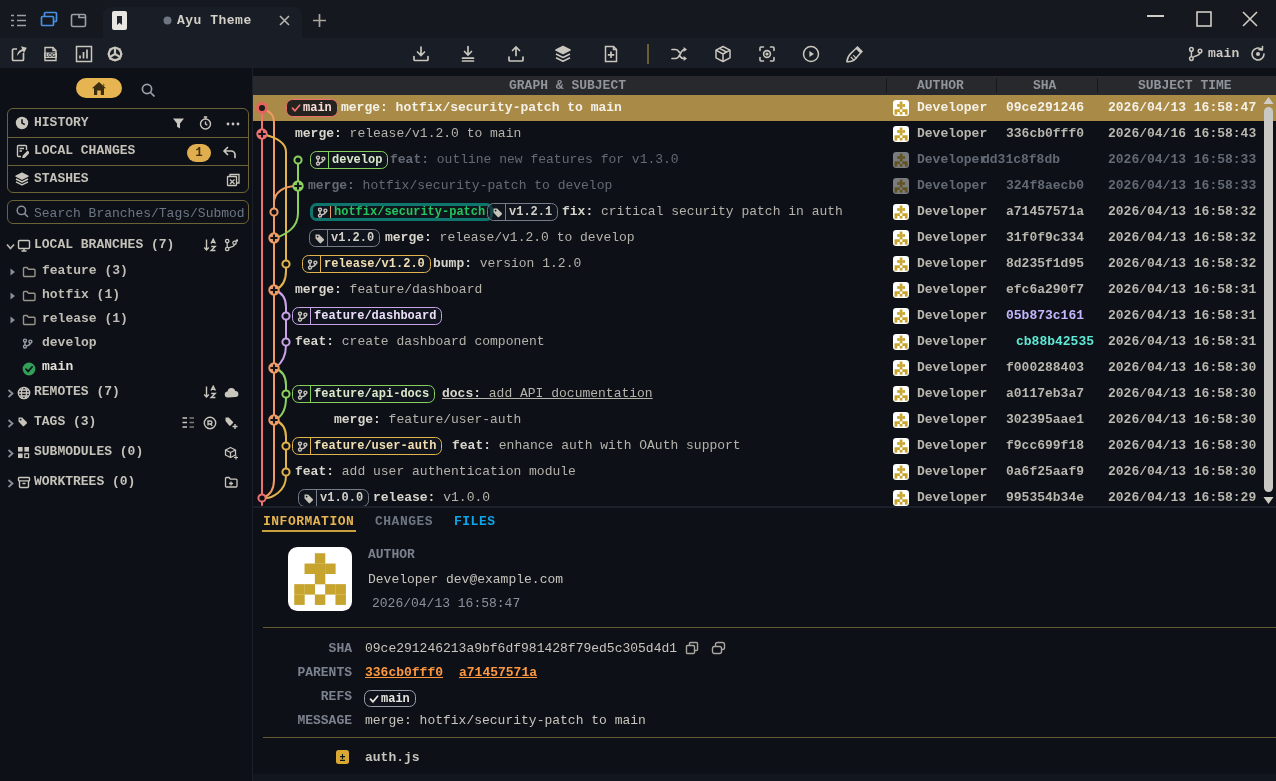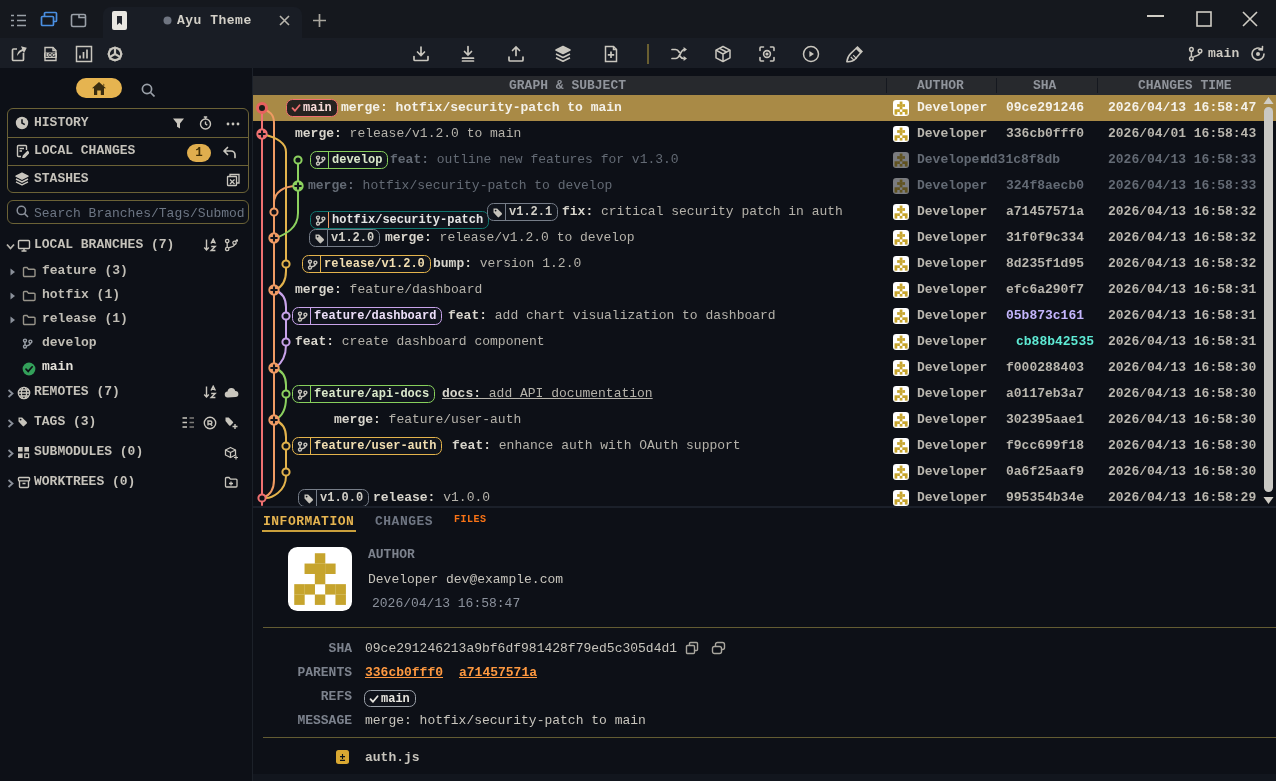--- a/index.html
+++ b/index.html
@@ -511,21 +511,21 @@
     <svg width="14" height="13" viewBox="0 0 14 13" style="">
       <path d="M1.5 2.5 a1 1 0 0 1 1 -1 H5 l1.5 1.7 H12 a1 1 0 0 1 1 1 V10 a1 1 0 0 1 -1 1 H2.5 a1 1 0 0 1 -1 -1 z" stroke="#c9c6be" stroke-width="1.3" fill="none"></path>
       <path d="M7 5.5 v4 M5 7.5 h4" stroke="#c9c6be" stroke-width="1.3"></path>
     </svg>
   </span>
 <div id="main"></div>
 <div id="lhead"></div>
 <span class="hcol" style="left:509px;">GRAPH &amp; SUBJECT</span>
 <span class="hcol" style="left:917px;">AUTHOR</span>
 <span class="hcol" style="left:1033px;">SHA</span>
-<span class="hcol" style="left:1138px;">CHANGES TIME</span>
+<span class="hcol" style="left:1138px;">SUBJECT TIME</span>
 <div class="hsep" style="left:886px;"></div>
 <div class="hsep" style="left:996px;"></div>
 <div class="hsep" style="left:1097px;"></div>
 <div id="listclip">
     <div style="position:absolute;left:-253px;top:-95px;width:1276px;height:781px;">
 <div class="row sel" style="top:95px;"></div>
       <div class="badge" style="left:286px;top:99px;border:1px solid #ef6f6f;background:rgba(18,21,27,0.88);color:#fadcd9;"><span class="bic" style="padding:0 0 0 4px;"><svg width="10" height="10" viewBox="0 0 10 10" style="">
             <path d="M1.5 5.2 L4 7.8 L8.6 2.2" stroke="#ef6f6f" stroke-width="1.8" fill="none" stroke-linecap="round" stroke-linejoin="round"></path>
           </svg></span><span class="btx" style="padding:0 5px 0 2px;">main</span></div>
       <span class="sj" style="left:341px;top:95px;color:#f4f1e9;font-weight:700;"><b>merge:</b> hotfix/security-patch to main</span>
@@ -567,21 +567,21 @@
             <rect x="9.29" y="9.29" width="2.73" height="2.73" fill="#c6a42d"></rect>
             <rect x="11.86" y="9.29" width="2.73" height="2.73" fill="#c6a42d"></rect>
             <rect x="1.56" y="11.86" width="2.73" height="2.73" fill="#c6a42d"></rect>
             <rect x="6.71" y="11.86" width="2.73" height="2.73" fill="#c6a42d"></rect>
             <rect x="11.86" y="11.86" width="2.73" height="2.73" fill="#c6a42d"></rect>
           </g>
         </svg>
       </span>
       <span class="mt" style="left:917px;top:121px;color:#b9b6ae;">Developer</span>
       <span class="mt" style="left:1006px;top:121px;color:#b9b6ae;">336cb0fff0</span>
-      <span class="mt" style="left:1108px;top:121px;color:#b9b6ae;">2026/04/01 16:58:43</span>
+      <span class="mt" style="left:1108px;top:121px;color:#b9b6ae;">2026/04/16 16:58:43</span>
       <div class="row dim" style="top:147px;"></div>
       <div class="badge" style="left:310px;top:151px;border:1px solid #87d05c;background:rgba(20,24,33,0.55);color:#dbe9cb;"><span class="bic" style="border-right:1px solid #87d05c;"><svg width="11" height="11" viewBox="0 0 11 11" style="">
             <g stroke="#c9c6be" stroke-width="1.4" fill="none">
               <circle cx="3" cy="2.6" r="1.5"></circle>
               <circle cx="3" cy="8.6" r="1.5"></circle>
               <circle cx="8.4" cy="3.6" r="1.5"></circle>
               <path d="M3 4.1 V7.1 M8.4 5.1 C8.4 7 6 7.6 4.6 7.9"></path>
             </g>
           </svg></span><span class="btx">develop</span></div>
       <span class="sj" style="left:390px;top:147px;color:#636a74;"><b>feat:</b> outline new features for v1.3.0</span>
@@ -625,21 +625,21 @@
             <rect x="1.56" y="11.86" width="2.73" height="2.73" fill="#c6a42d"></rect>
             <rect x="6.71" y="11.86" width="2.73" height="2.73" fill="#c6a42d"></rect>
             <rect x="11.86" y="11.86" width="2.73" height="2.73" fill="#c6a42d"></rect>
           </g>
         </svg>
       </span>
       <span class="mt" style="left:917px;top:173px;color:#636a74;">Developer</span>
       <span class="mt" style="left:1006px;top:173px;color:#636a74;">324f8aecb0</span>
       <span class="mt" style="left:1108px;top:173px;color:#636a74;">2026/04/13 16:58:33</span>
       <div class="row" style="top:199px;"></div>
-      <div class="badge" style="left:310px;top:211px;border:1px solid #0f766e;background:rgba(20,24,33,0.55);color:#e5e5e5;"><span class="bic" style="border-right:1px solid #ef9c64;"><svg width="11" height="11" viewBox="0 0 11 11" style="">
+      <div class="badge" style="left:310px;top:203px;border:3px solid #0f766e;background:rgba(20,24,33,0.55);color:#22c55e;"><span class="bic" style="border-right:1px solid #ef9c64;"><svg width="11" height="11" viewBox="0 0 11 11" style="">
             <g stroke="#c9c6be" stroke-width="1.4" fill="none">
               <circle cx="3" cy="2.6" r="1.5"></circle>
               <circle cx="3" cy="8.6" r="1.5"></circle>
               <circle cx="8.4" cy="3.6" r="1.5"></circle>
               <path d="M3 4.1 V7.1 M8.4 5.1 C8.4 7 6 7.6 4.6 7.9"></path>
             </g>
           </svg></span><span class="btx">hotfix/security-patch</span></div>
       <div class="badge" style="left:487px;top:203px;border:1px solid #767d88;background:rgba(20,24,33,0.55);color:#d3d0c8;"><span class="bic" style="border-right:1px solid #767d88;"><svg width="11" height="11" viewBox="0 0 11 11" style="">
             <path d="M1.5 1.5 h3.6 l4.6 4.6 a1 1 0 0 1 0 1.4 l-2.6 2.6 a1 1 0 0 1 -1.4 0 L1.5 5.4 z" fill="#c6c3bb"></path>
             <circle cx="3.6" cy="3.6" r="0.9" fill="#0d1017"></circle>
@@ -753,21 +753,20 @@
       <span class="mt" style="left:1108px;top:277px;color:#b9b6ae;">2026/04/13 16:58:31</span>
       <div class="row" style="top:303px;"></div>
       <div class="badge" style="left:292px;top:307px;border:1px solid #c8a3ea;background:rgba(20,24,33,0.55);color:#ecdff9;"><span class="bic" style="border-right:1px solid #c8a3ea;"><svg width="11" height="11" viewBox="0 0 11 11" style="">
             <g stroke="#c9c6be" stroke-width="1.4" fill="none">
               <circle cx="3" cy="2.6" r="1.5"></circle>
               <circle cx="3" cy="8.6" r="1.5"></circle>
               <circle cx="8.4" cy="3.6" r="1.5"></circle>
               <path d="M3 4.1 V7.1 M8.4 5.1 C8.4 7 6 7.6 4.6 7.9"></path>
             </g>
           </svg></span><span class="btx">feature/dashboard</span></div>
-      <span class="sj" style="left:448px;top:303px;color:#b5b2aa;"><b style="color:#d8d5cc">feat:</b> add chart visualization to dashboard</span>
       <span class="av" style="left:893px;top:308px;">
         <svg width="16" height="16" viewBox="0 0 16 16" style="">
           <g>
             <rect width="16" height="16" rx="3.2" fill="#ffffff"></rect>
             <rect x="6.71" y="1.56" width="2.73" height="2.73" fill="#c6a42d"></rect>
             <rect x="4.14" y="4.14" width="2.73" height="2.73" fill="#c6a42d"></rect>
             <rect x="6.71" y="4.14" width="2.73" height="2.73" fill="#c6a42d"></rect>
             <rect x="9.29" y="4.14" width="2.73" height="2.73" fill="#c6a42d"></rect>
             <rect x="6.71" y="6.71" width="2.73" height="2.73" fill="#c6a42d"></rect>
             <rect x="1.56" y="9.29" width="2.73" height="2.73" fill="#c6a42d"></rect>
@@ -912,20 +911,21 @@
             <rect x="1.56" y="11.86" width="2.73" height="2.73" fill="#c6a42d"></rect>
             <rect x="6.71" y="11.86" width="2.73" height="2.73" fill="#c6a42d"></rect>
             <rect x="11.86" y="11.86" width="2.73" height="2.73" fill="#c6a42d"></rect>
           </g>
         </svg>
       </span>
       <span class="mt" style="left:917px;top:433px;color:#b9b6ae;">Developer</span>
       <span class="mt" style="left:1006px;top:433px;color:#b9b6ae;">f9cc699f18</span>
       <span class="mt" style="left:1108px;top:433px;color:#b9b6ae;">2026/04/13 16:58:30</span>
       <div class="row" style="top:459px;"></div>
+      <span class="sj" style="left:295px;top:459px;color:#b5b2aa;"><b style="color:#d8d5cc">feat:</b> add user authentication module</span>
       <span class="av" style="left:893px;top:464px;">
         <svg width="16" height="16" viewBox="0 0 16 16" style="">
           <g>
             <rect width="16" height="16" rx="3.2" fill="#ffffff"></rect>
             <rect x="6.71" y="1.56" width="2.73" height="2.73" fill="#c6a42d"></rect>
             <rect x="4.14" y="4.14" width="2.73" height="2.73" fill="#c6a42d"></rect>
             <rect x="6.71" y="4.14" width="2.73" height="2.73" fill="#c6a42d"></rect>
             <rect x="9.29" y="4.14" width="2.73" height="2.73" fill="#c6a42d"></rect>
             <rect x="6.71" y="6.71" width="2.73" height="2.73" fill="#c6a42d"></rect>
             <rect x="1.56" y="9.29" width="2.73" height="2.73" fill="#c6a42d"></rect>
@@ -1000,21 +1000,21 @@
         <circle cx="286" cy="446" r="3.6" stroke="#e3b34c" stroke-width="2" fill="#0d1017"></circle>
         <circle cx="286" cy="472" r="3.6" stroke="#e3b34c" stroke-width="2" fill="#0d1017"></circle>
         <circle cx="262" cy="498" r="3.6" stroke="#f07171" stroke-width="2" fill="#0d1017"></circle>
       </svg>
 </div>
   </div>
 <div class="abs" style="left:253px;top:506px;width:1023px;height:2px;background:#1b202a;"></div>
 <span class="abs mono" style="left:263px;top:514px;font-size:13px;font-weight:700;letter-spacing:0.5px;color:#e6b450;">INFORMATION</span>
 <div class="abs" style="left:262px;top:530px;width:94px;height:2px;background:#caa03c;"></div>
 <span class="abs mono" style="left:375px;top:514px;font-size:13px;font-weight:700;letter-spacing:0.5px;color:#6f7683;">CHANGES</span>
-<span class="abs mono" style="left:454px;top:514px;font-size:10px;font-weight:700;letter-spacing:0.5px;color:#f97316;">FILES</span>
+<span class="abs mono" style="left:454px;top:514px;font-size:13px;font-weight:700;letter-spacing:0.5px;color:#0ea5e9;">FILES</span>
 <span class="abs" style="left:288px;top:547px;">
     <svg width="64" height="64" viewBox="0 0 64 64" style="">
       <g>
         <rect width="64" height="64" rx="9.3" fill="#ffffff"></rect>
         <rect x="26.85" y="6.24" width="10.45" height="10.45" fill="#c6a42d"></rect>
         <rect x="16.54" y="16.54" width="10.45" height="10.45" fill="#c6a42d"></rect>
         <rect x="26.85" y="16.54" width="10.45" height="10.45" fill="#c6a42d"></rect>
         <rect x="37.15" y="16.54" width="10.45" height="10.45" fill="#c6a42d"></rect>
         <rect x="26.85" y="26.85" width="10.45" height="10.45" fill="#c6a42d"></rect>
         <rect x="6.24" y="37.15" width="10.45" height="10.45" fill="#c6a42d"></rect>

